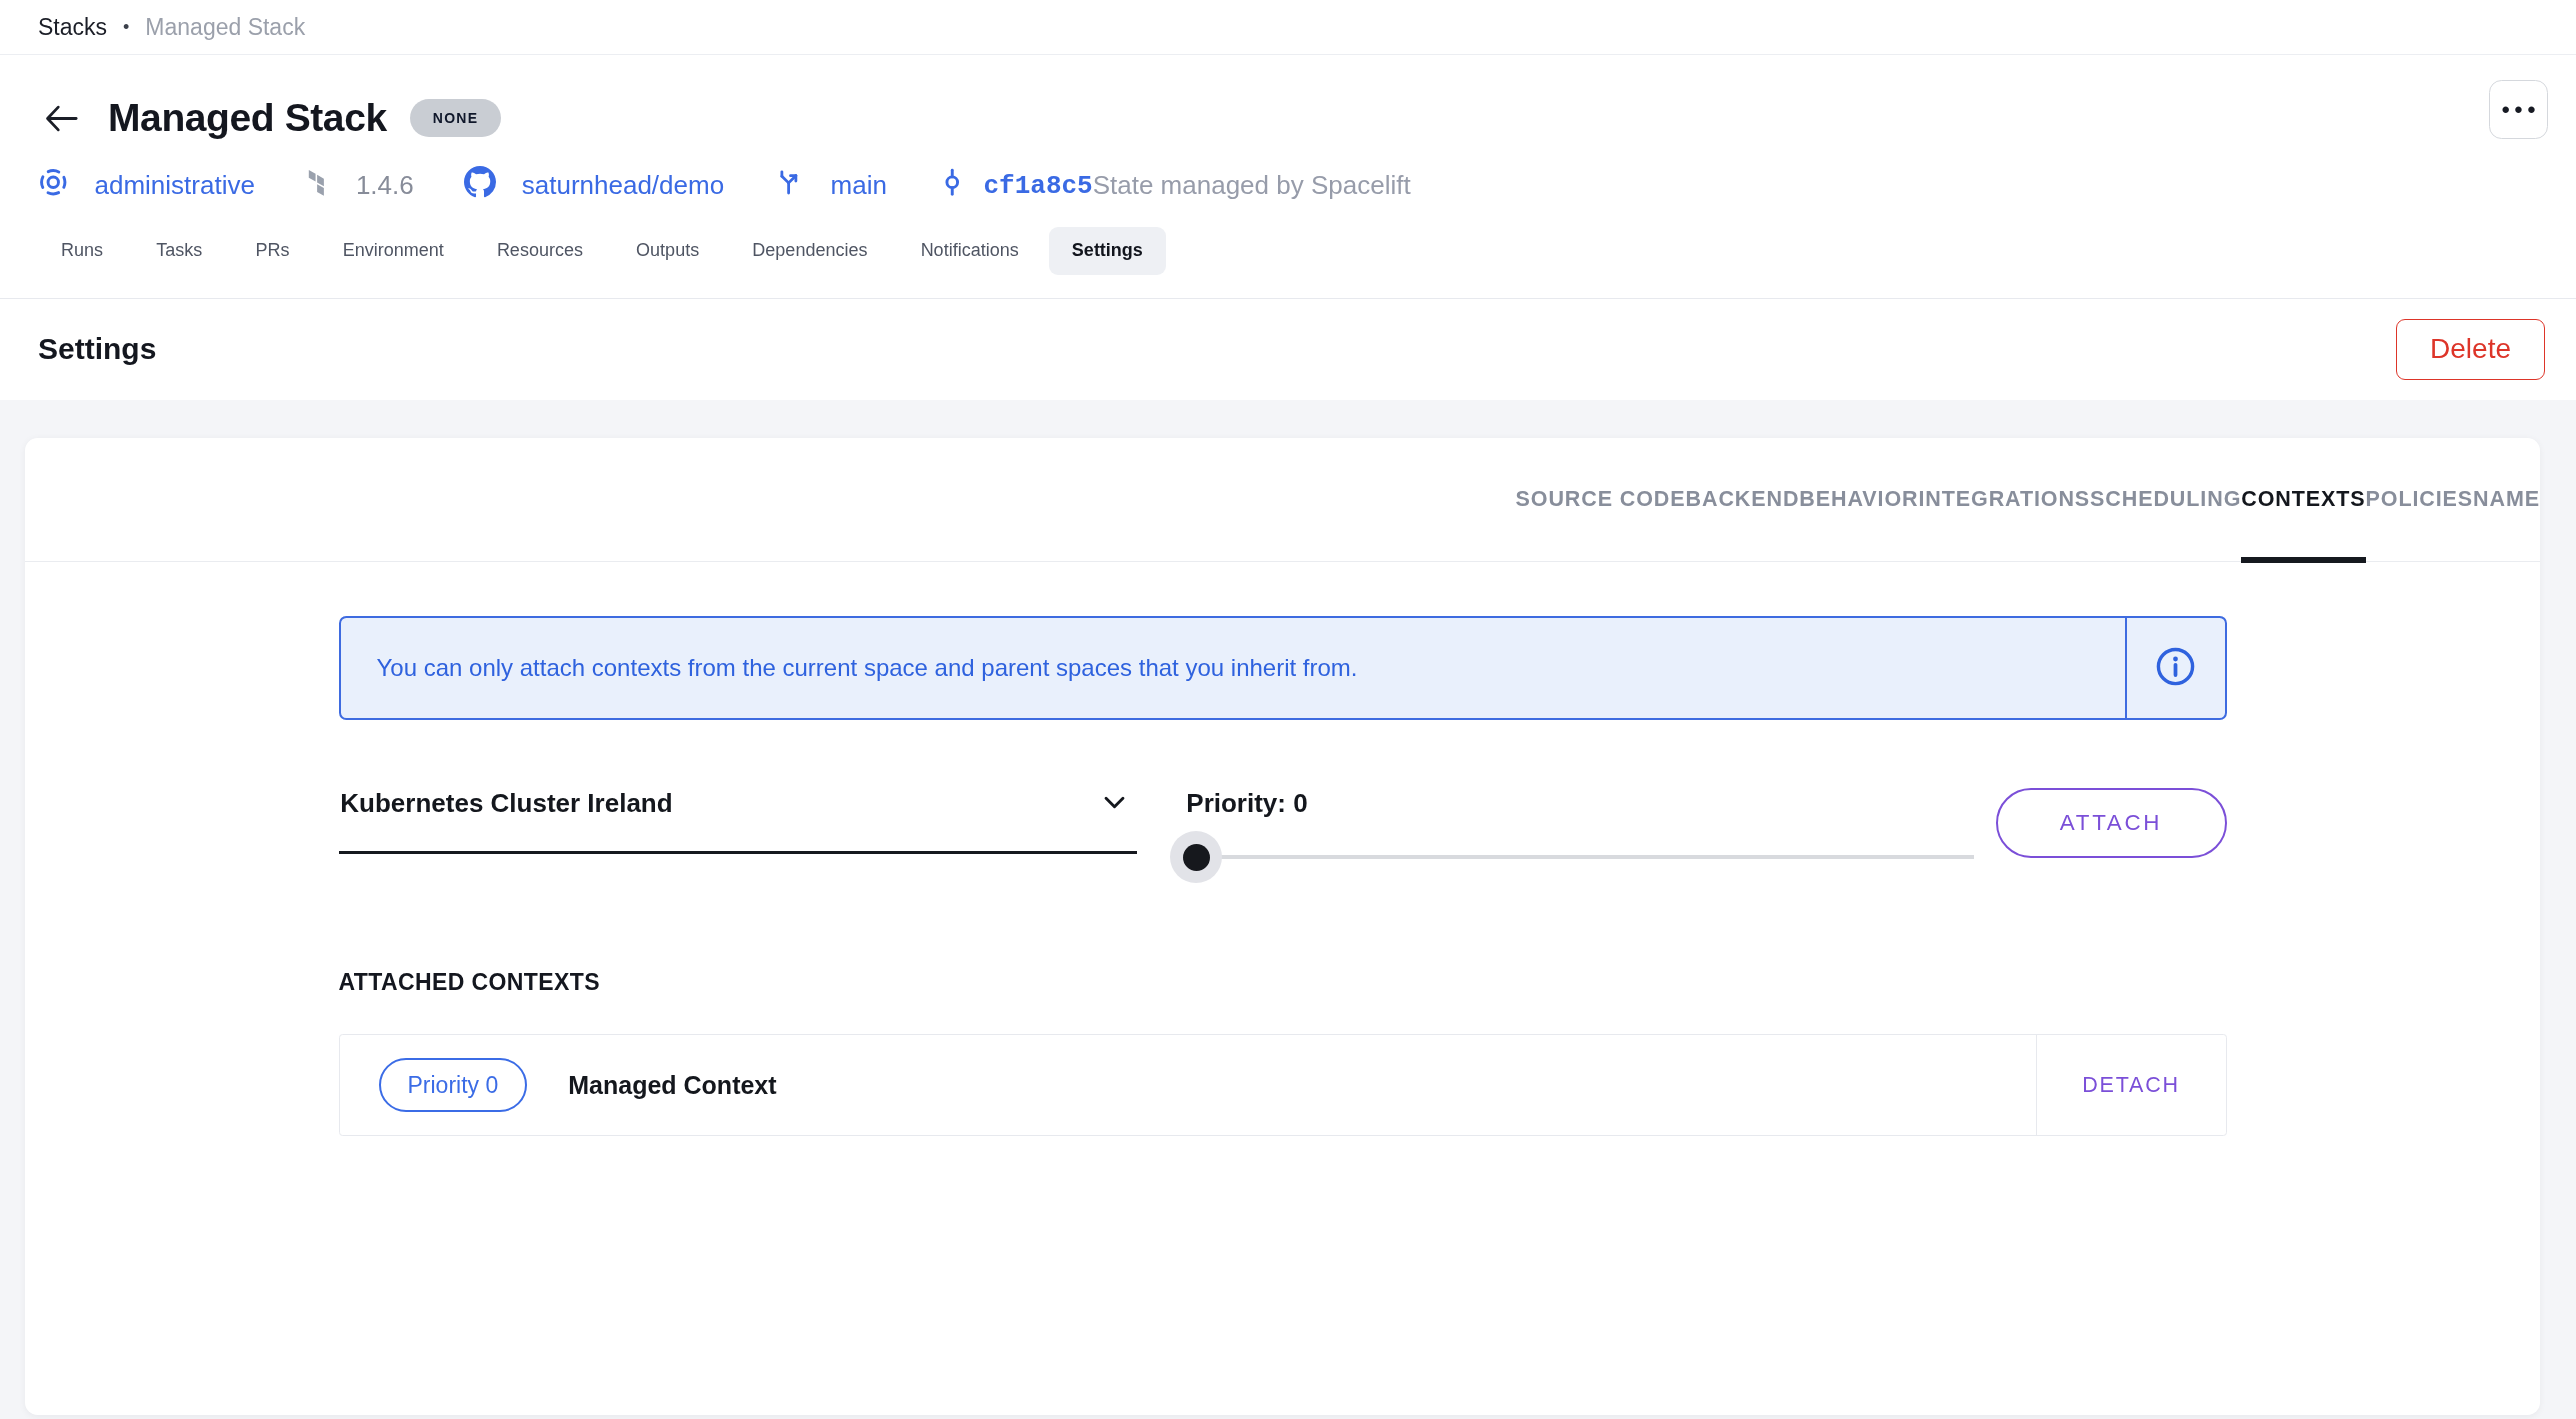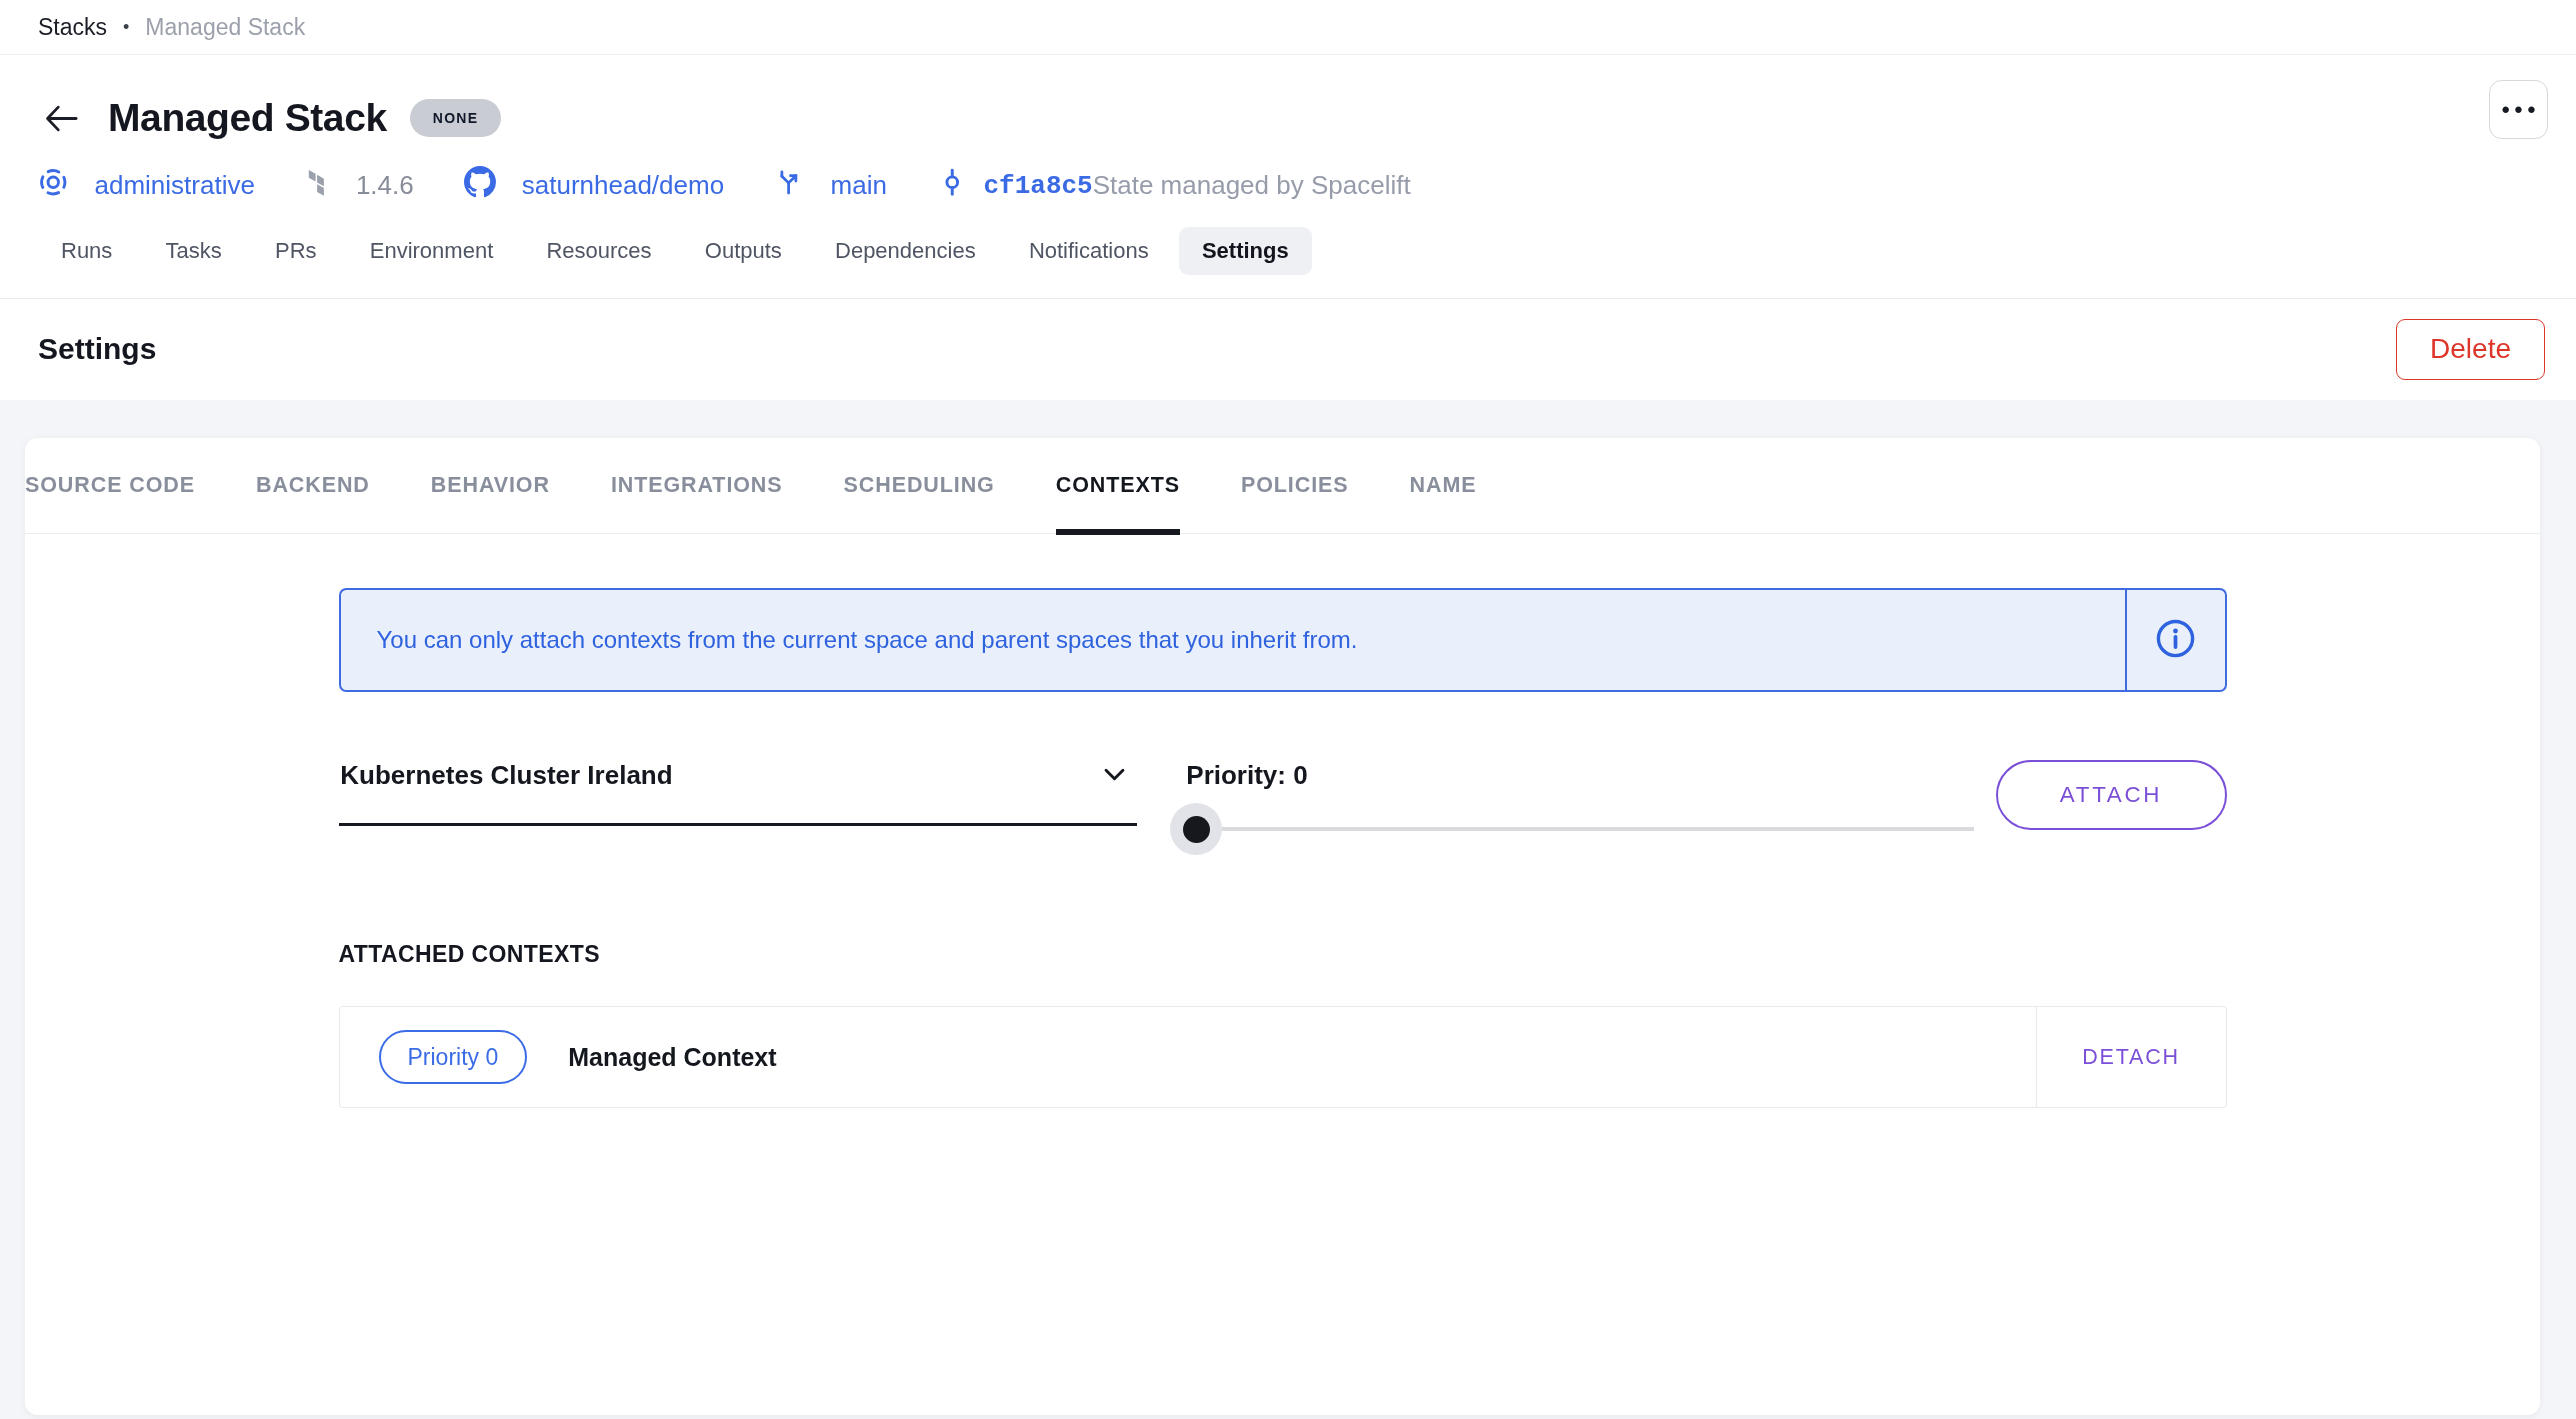--- a/index.html
+++ b/index.html
@@ -44,21 +44,21 @@
   .meta-item { display: flex; align-items: center; gap: 26px; }
   .meta-link { color: #3a6ae4; font-weight: 500; cursor: pointer; }
   .meta-muted { color: #878c99; }
   .commit-hash { color: #3a6ae4; font-weight: 600; cursor: pointer; font-family: Liberation Mono, monospace; }
   .state-note { color: #979caa; }
 
   .tabs-row { display: flex; align-items: center; gap: 7.2px; margin-top: 21.5px; }
   .tab {
     height: 48px; padding: 0 23px;
     display: flex; align-items: center;
-    font-size: 22px; color: #4f5563; cursor: pointer; border-radius: 9px;
+    font-size: 18px; color: #4f5563; cursor: pointer; border-radius: 9px;
   }
   .tab.active { background: #eef0f4; color: #12151d; font-weight: 700; }
 
   
   .settings-bar {
     margin-top: 23px;
     border-top: 1.8px solid #e7e9ee;
     height: 102px;
     display: flex; align-items: center; justify-content: space-between;
     padding: 0 31px 0 38px;
@@ -75,22 +75,22 @@
     background: #f4f5f8;
     height: 1039px;
     padding: 38px 36px 0 25px;
   }
   .card {
     background: #ffffff; border-radius: 12.5px;
     box-shadow: 0 1.8px 7.2px rgba(20,23,31,0.05);
     height: 977px;
   }
   .card-tabs {
-    height: 96px;
-    display: flex; align-items: center; justify-content: flex-start; gap: 61px;
+    height: 124px;
+    display: flex; align-items: center; justify-content: flex-end; 
     border-bottom: 1.8px solid #eaecf0;
   }
   .card-tab {
     position: relative; height: 100%;
     display: flex; align-items: center;
     font-size: 21.5px; font-weight: 700; letter-spacing: 0.9px;
     color: #888e9b; cursor: pointer;
   }
   .card-tab.active { color: #14171d; }
   .card-tab.active::after {

